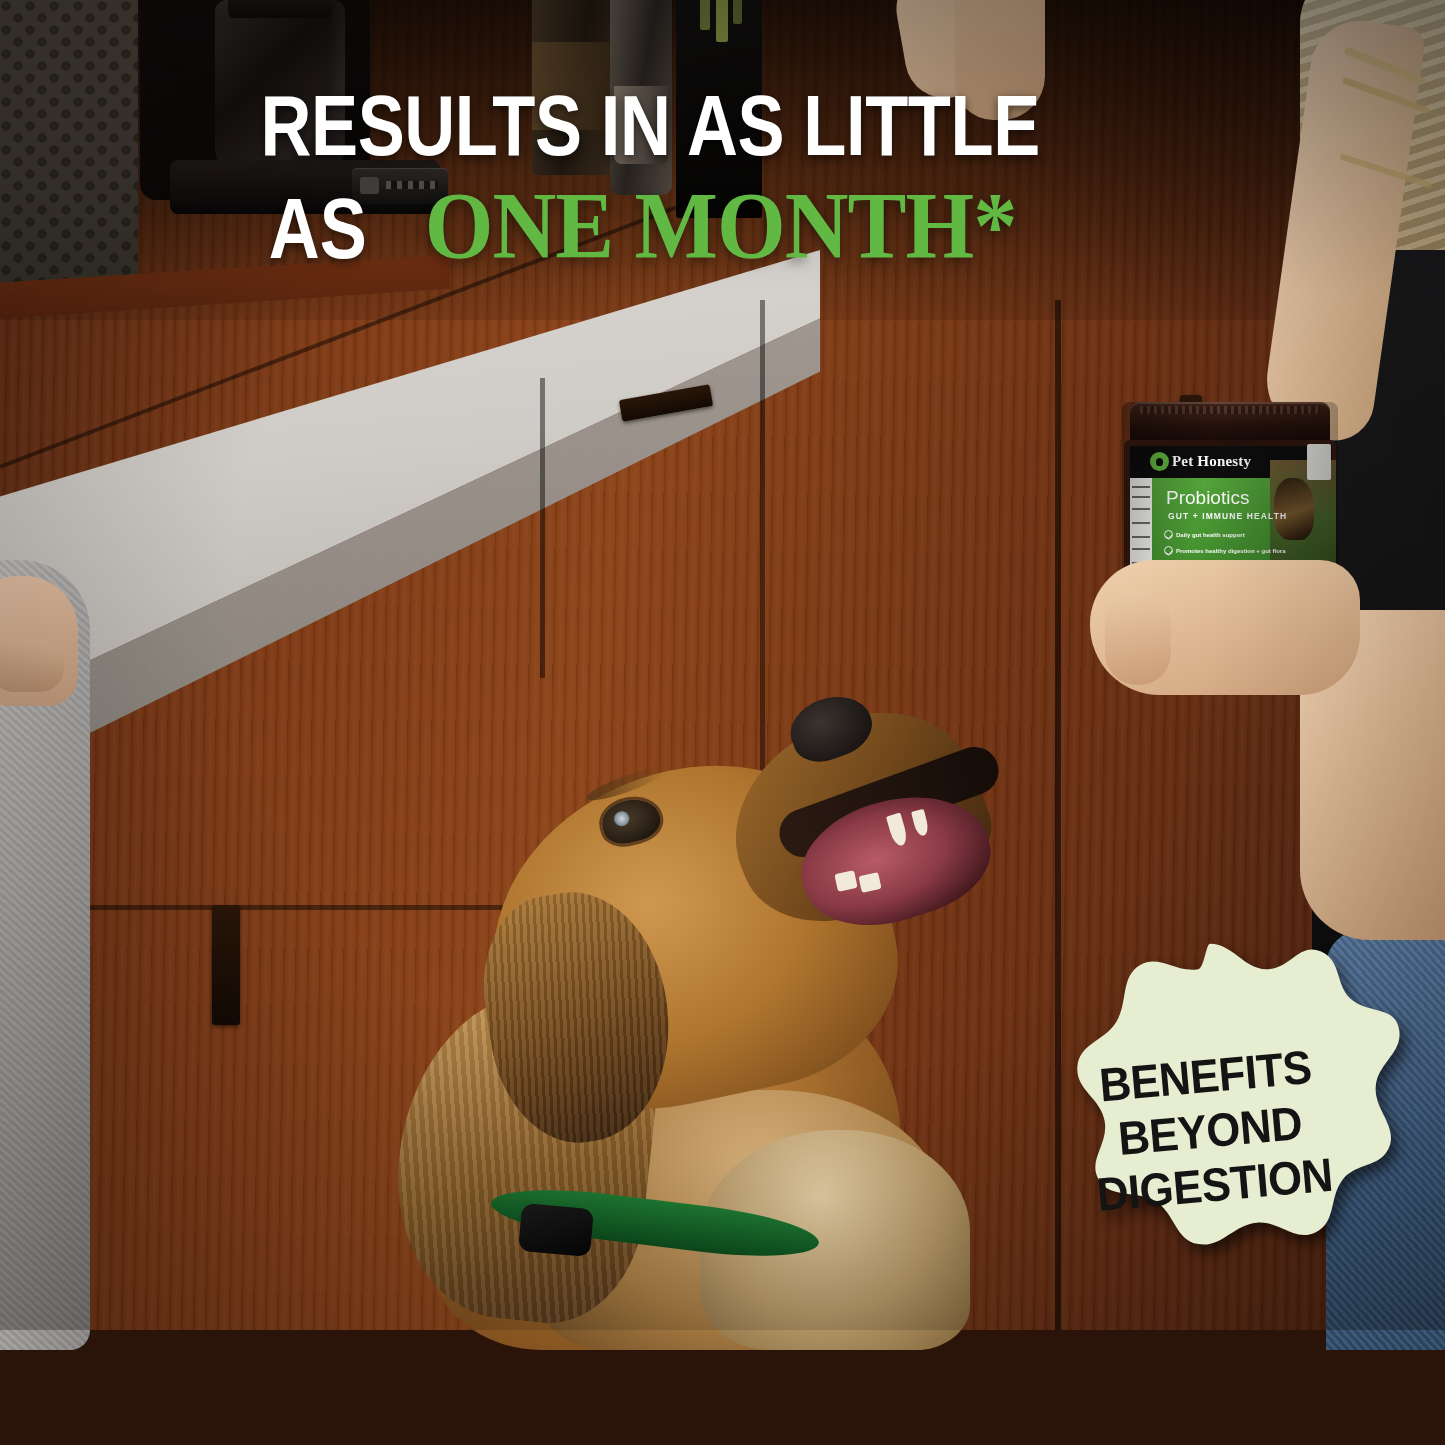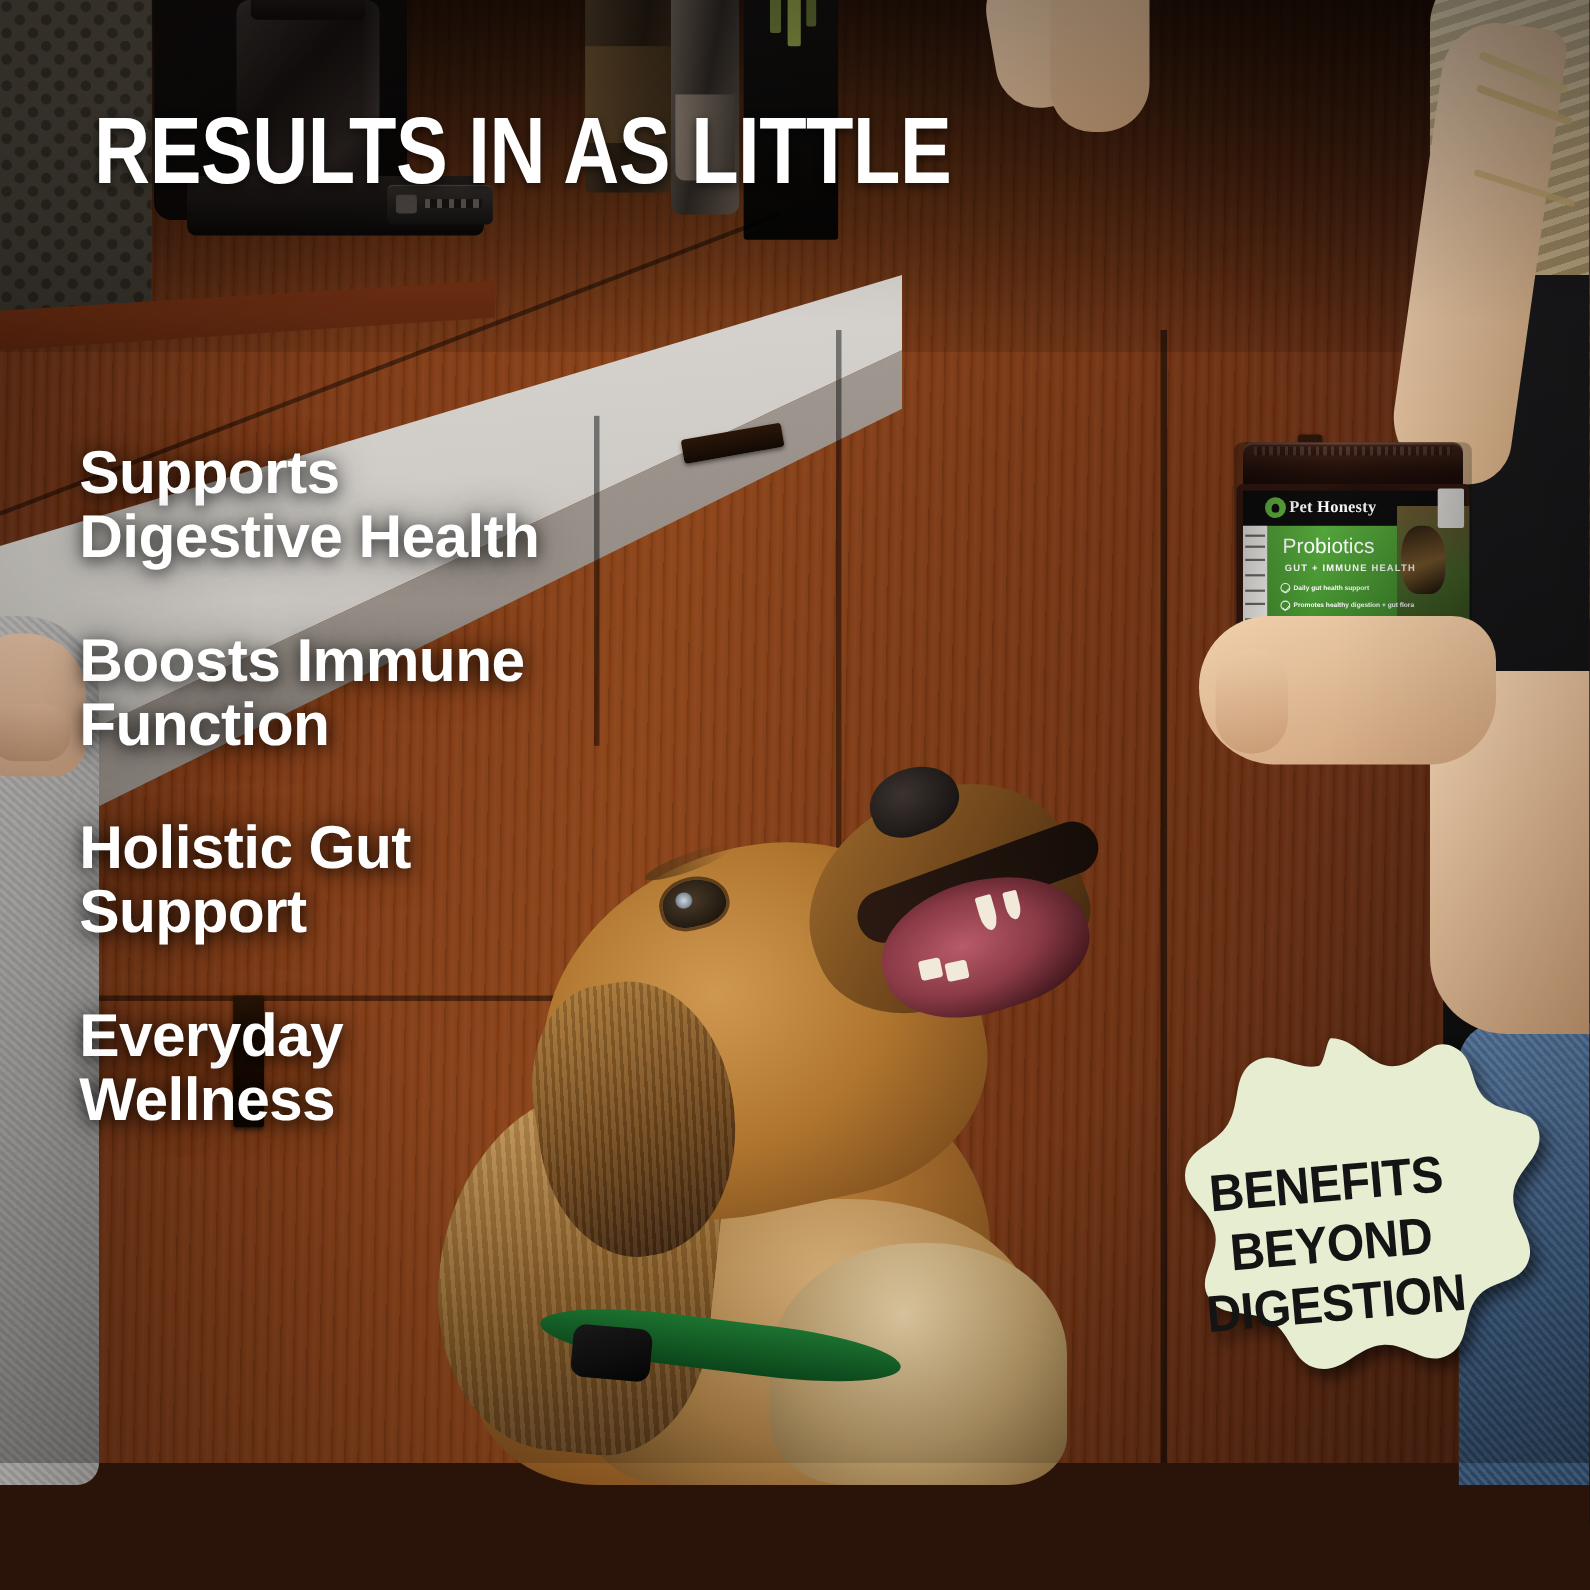--- a/index.html
+++ b/index.html
@@ -269,21 +269,21 @@
   .collar-buckle{position:absolute;left:150px;top:546px;width:72px;height:48px;
     background:linear-gradient(160deg,#1b1b1b,#050505);border-radius:12px;transform:rotate(5deg);}
 
   
   .vignette{left:0;top:0;width:1445px;height:1330px;pointer-events:none;
     background:
       radial-gradient(ellipse at 50% 45%, rgba(0,0,0,0) 48%, rgba(0,0,0,.30) 100%),
       linear-gradient(180deg, rgba(0,0,0,.30) 0%, rgba(0,0,0,0) 22%);}
 
   
-  .headline{position:absolute;left:0;top:96px;width:1300px;text-align:left;
+  .headline{position:absolute;left:0;top:84px;width:1300px;text-align:center;
     line-height:.97;}
   .hl-line{display:block;white-space:nowrap;}
   .hl-w{font-family:"Liberation Sans",sans-serif;font-weight:700;color:#ffffff;
     font-size:86px;letter-spacing:-0.5px;transform:scaleX(.82);display:inline-block;
     transform-origin:center;text-shadow:0 3px 10px rgba(0,0,0,.55);}
   .hl-row2{display:flex;align-items:baseline;justify-content:center;gap:22px;margin-top:12px;}
   .hl-as{font-family:"Liberation Sans",sans-serif;font-weight:700;color:#fff;
     font-size:86px;transform:scaleX(.82);display:inline-block;
     text-shadow:0 3px 10px rgba(0,0,0,.55);}
   .hl-green{font-family:"Liberation Serif",serif;font-weight:700;color:#61b944;
@@ -428,32 +428,26 @@
     </div>
     <div class="jar-shadow"></div>
   </div>
   <div class="ph hand-hold"></div>
   <div class="ph finger-a"></div>
 
   <div class="ph vignette"></div>
 
   <div class="headline">
     <span class="hl-line"><span class="hl-w">RESULTS IN AS LITTLE</span></span>
+    <span class="hl-row2">
+      <span class="hl-as">AS</span>
+      <span class="hl-green">ONE MONTH*</span>
+    </span>
   </div>
 
-  <div class="benefits">
-    <div class="ben" style="white-space:pre-line">Supports
-Digestive Health</div>
-    <div class="ben" style="white-space:pre-line">Boosts Immune
-Function</div>
-    <div class="ben" style="white-space:pre-line">Holistic Gut
-Support</div>
-    <div class="ben" style="white-space:pre-line">Everyday
-Wellness</div>
-  </div>
 
   <div class="badge">
     <svg viewBox="0 0 200 200">
       <path id="burst" fill="#e6edd1" d="M100 4
            C112 4 118 18 130 17 C142 16 146 3 157 8 C168 13 164 26 173 33
            C182 40 195 36 197 48 C199 60 186 65 185 77 C184 89 196 97 192 108
            C188 119 175 116 168 125 C161 134 165 147 154 152 C143 157 136 146 124 147
            C112 148 106 160 94 158 C82 156 82 142 72 136 C62 130 49 135 43 125
            C37 115 48 107 46 95 C44 83 31 79 32 67 C33 55 46 54 52 44
            C58 34 54 21 64 15 C74 9 82 19 94 17 C97 16.5 98 4 100 4 Z"></path>

